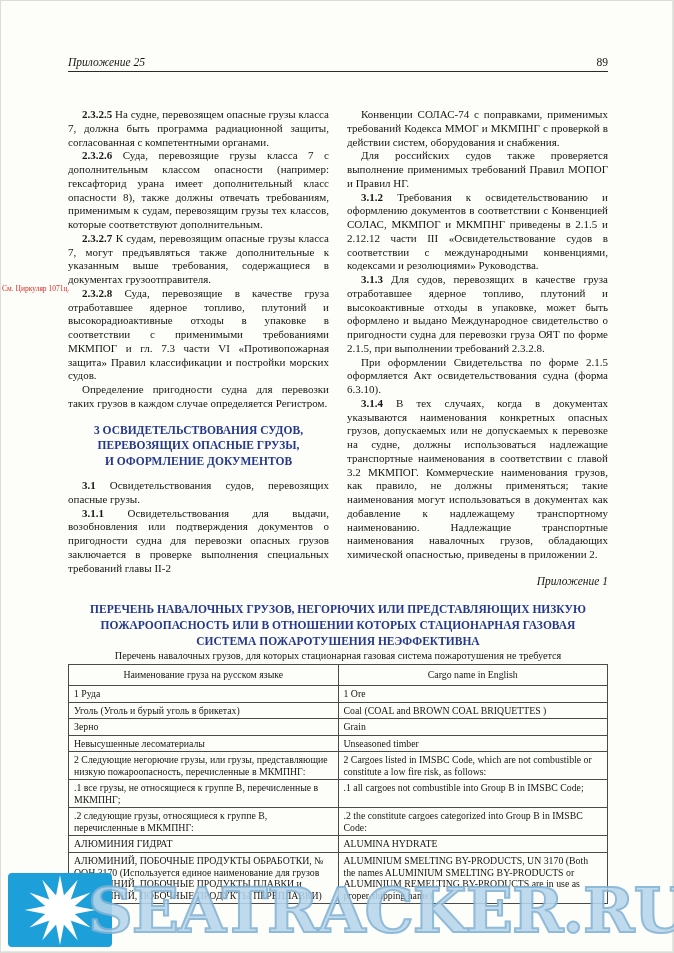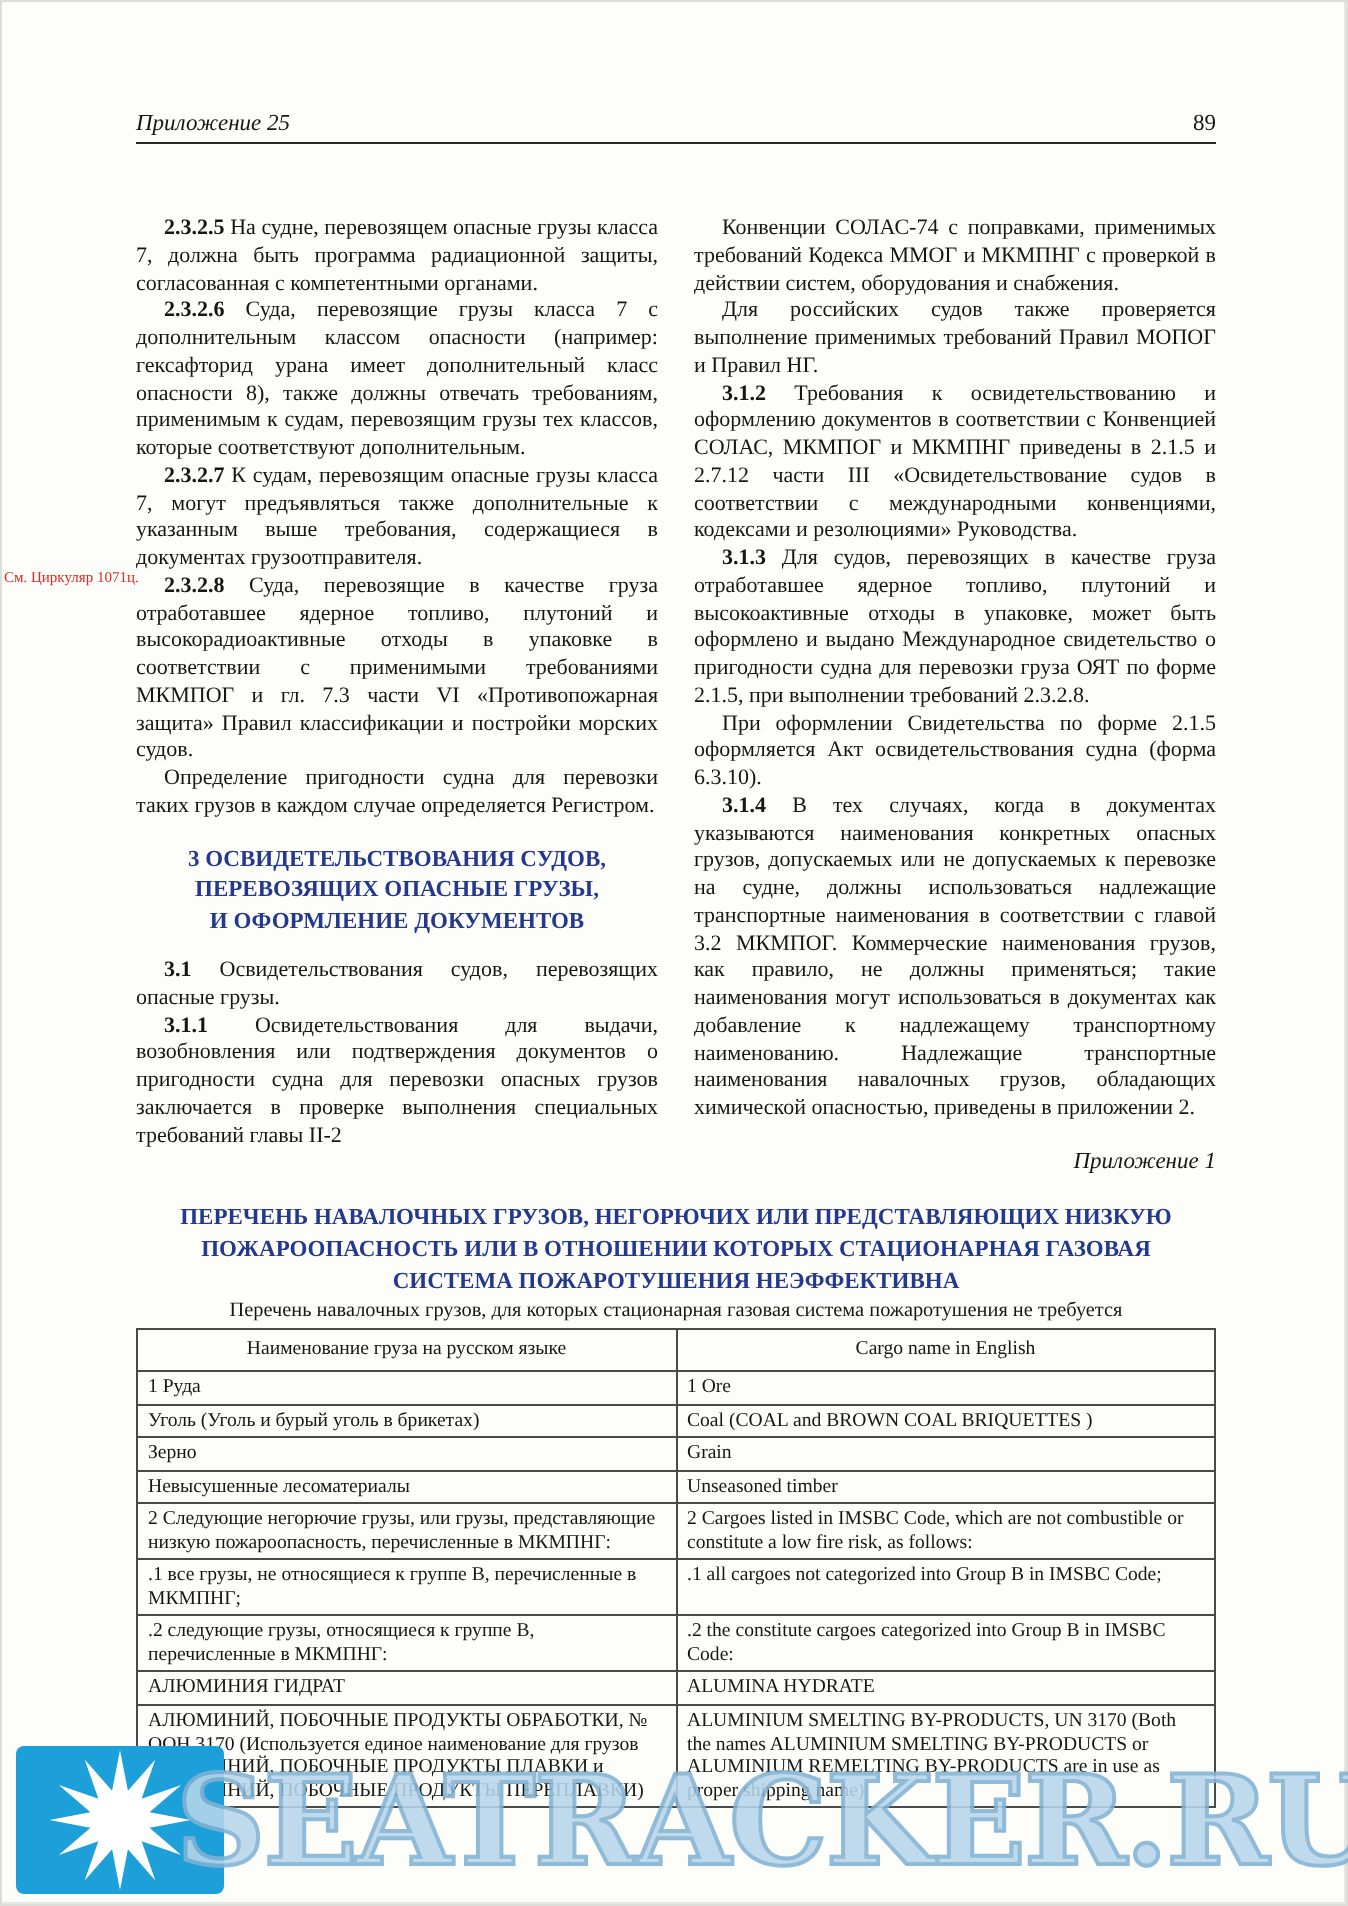--- a/index.html
+++ b/index.html
@@ -122,21 +122,21 @@
 ПЕРЕВОЗЯЩИХ ОПАСНЫЕ ГРУЗЫ,
 И ОФОРМЛЕНИЕ ДОКУМЕНТОВ</h3>
 
       <p class="para"><b class="pnum">3.1</b> <span>Освидетельствования судов, перевозящих опасные грузы.</span></p>
       <p class="para"><b class="pnum">3.1.1</b> <span>Освидетельствования для выдачи, возобновления или подтверждения документов о пригодности судна для перевозки опасных грузов заключается в проверке выполнения специальных требований главы II-2</span></p>
     </div>
 
     <div class="col">
       <p class="para"><b class="pnum"></b> <span>Конвенции СОЛАС-74 с поправками, применимых требований Кодекса ММОГ и МКМПНГ с проверкой в действии систем, оборудования и снабжения.</span></p>
       <p class="para"><b class="pnum"></b> <span>Для российских судов также проверяется выполнение применимых требований Правил МОПОГ и Правил НГ.</span></p>
-      <p class="para"><b class="pnum">3.1.2</b> <span>Требования к освидетельствованию и оформлению документов в соответствии с Конвенцией СОЛАС, МКМПОГ и МКМПНГ приведены в 2.1.5 и 2.7.12 части III «Освидетельствование судов в соответствии с международными конвенциями, кодексами и резолюциями» Руководства.</span></p>
+      <p class="para"><b class="pnum">3.1.2</b> <span>Требования к освидетельствованию и оформлению документов в соответствии с Конвенцией СОЛАС, МКМПОГ и МКМПНГ приведены в 2.1.5 и 2.12.12 части III «Освидетельствование судов в соответствии с международными конвенциями, кодексами и резолюциями» Руководства.</span></p>
       <p class="para"><b class="pnum">3.1.3</b> <span>Для судов, перевозящих в качестве груза отработавшее ядерное топливо, плутоний и высокоактивные отходы в упаковке, может быть оформлено и выдано Международное свидетельство о пригодности судна для перевозки груза ОЯТ по форме 2.1.5, при выполнении требований 2.3.2.8.</span></p>
       <p class="para"><b class="pnum"></b> <span>При оформлении Свидетельства по форме 2.1.5 оформляется Акт освидетельствования судна (форма 6.3.10).</span></p>
       <p class="para"><b class="pnum">3.1.4</b> <span>В тех случаях, когда в документах указываются наименования конкретных опасных грузов, допускаемых или не допускаемых к перевозке на судне, должны использоваться надлежащие транспортные наименования в соответствии с главой 3.2 МКМПОГ. Коммерческие наименования грузов, как правило, не должны применяться; такие наименования могут использоваться в документах как добавление к надлежащему транспортному наименованию. Надлежащие транспортные наименования навалочных грузов, обладающих химической опасностью, приведены в приложении 2.</span></p>
       <div class="appendix-label">Приложение 1</div>
     </div>
   </div>
 
   <div class="app-title">ПЕРЕЧЕНЬ НАВАЛОЧНЫХ ГРУЗОВ, НЕГОРЮЧИХ ИЛИ ПРЕДСТАВЛЯЮЩИХ НИЗКУЮ ПОЖАРООПАСНОСТЬ ИЛИ В ОТНОШЕНИИ КОТОРЫХ СТАЦИОНАРНАЯ ГАЗОВАЯ СИСТЕМА ПОЖАРОТУШЕНИЯ НЕЭФФЕКТИВНА</div>
   <div class="table-caption">Перечень навалочных грузов, для которых стационарная газовая система пожаротушения не требуется</div>
 
@@ -163,21 +163,21 @@
       <tr>
           <td>Невысушенные лесоматериалы</td>
           <td>Unseasoned timber</td>
         </tr>
       <tr>
           <td>2 Следующие негорючие грузы, или грузы, представляющие низкую пожароопасность, перечисленные в МКМПНГ:</td>
           <td>2 Cargoes listed in IMSBC Code, which are not combustible or constitute a low fire risk, as follows:</td>
         </tr>
       <tr>
           <td>.1 все грузы, не относящиеся к группе В, перечисленные в МКМПНГ;</td>
-          <td>.1 all cargoes not categorized into Group B in IMSBC Code;</td>
+          <td>.1 all cargoes not combustible into Group B in IMSBC Code;</td>
         </tr>
       <tr>
           <td>.2 следующие грузы, относящиеся к группе В, перечисленные в МКМПНГ:</td>
           <td>.2 the constitute cargoes categorized into Group B in IMSBC Code:</td>
         </tr>
       <tr>
           <td>АЛЮМИНИЯ ГИДРАТ</td>
           <td>ALUMINA HYDRATE</td>
         </tr>
       <tr>

